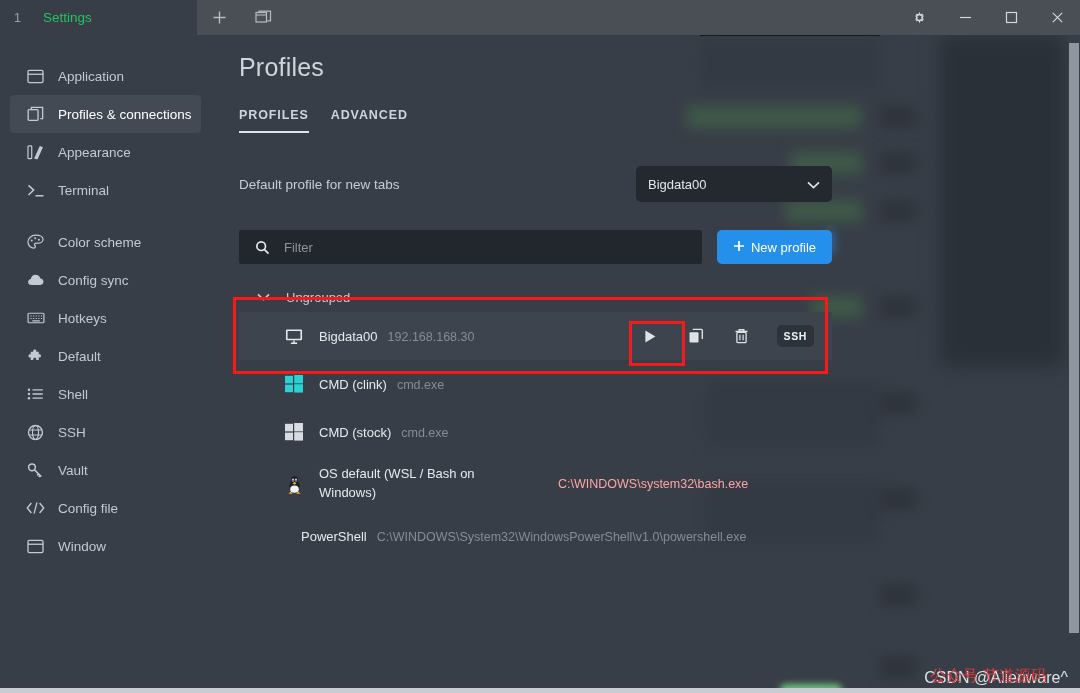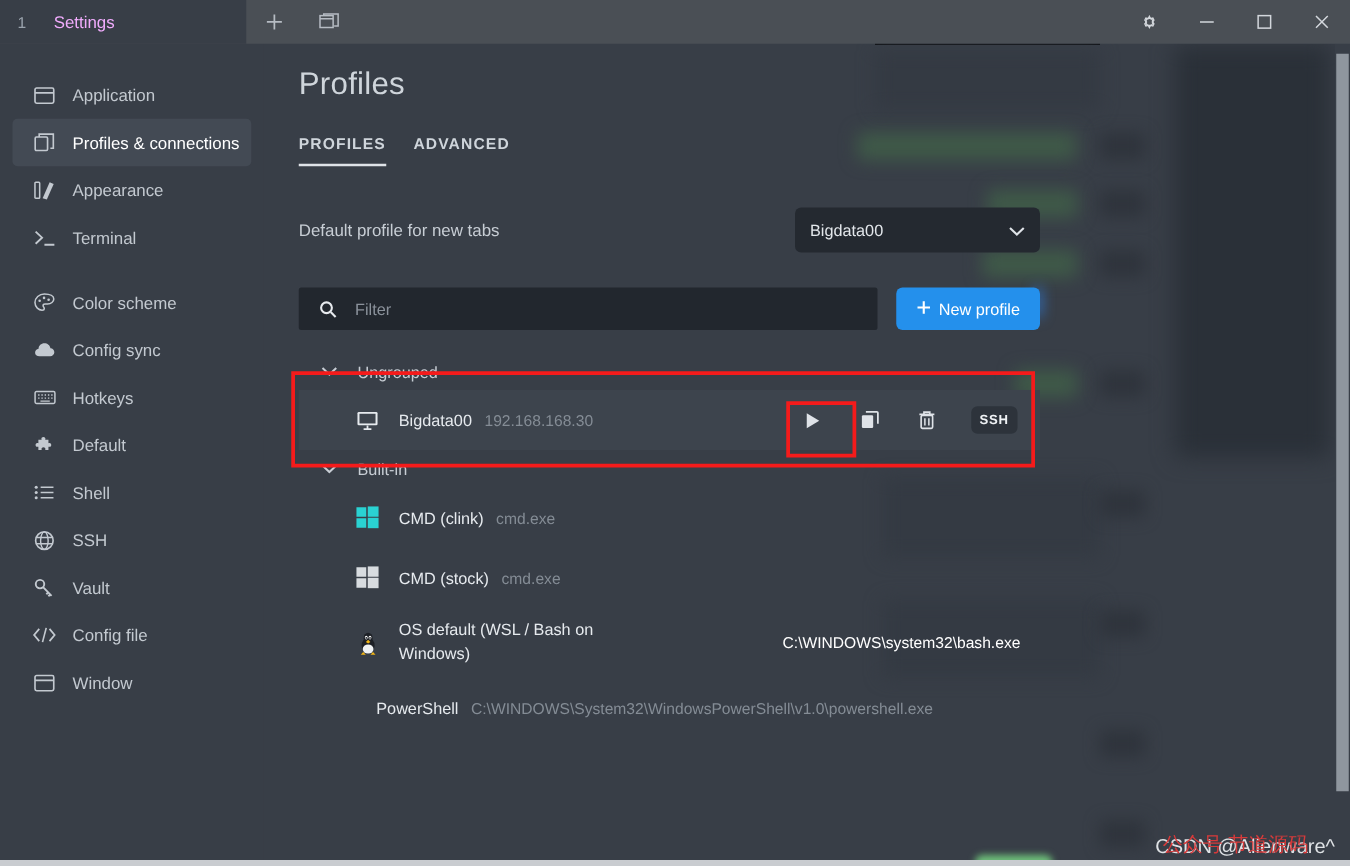--- a/index.html
+++ b/index.html
@@ -56,21 +56,21 @@
     z-index: 20;
   }
   .tab-active {
     width: 197px; height: 35px;
     background: #383e47;
     display: flex; align-items: center;
     padding-left: 14px;
     gap: 22px;
   }
   .tab-index { color: #9aa3ad; font-size: 12.5px; }
-  .tab-title { color: #f0abfc; font-size: 13.5px; text-align: right; }
+  .tab-title { color: #22c55e; font-size: 13.5px; text-align: right; }
   .tb-btn {
     width: 44px; height: 35px;
     display: flex; align-items: center; justify-content: center;
     color: #bcc2c9;
   }
   .tb-spacer { flex: 1; }
   .win-btn {
     width: 46px; height: 35px;
     display: flex; align-items: center; justify-content: center;
     color: #d3d7dc;
@@ -175,21 +175,21 @@
   .pactions { margin-left: auto; display: flex; align-items: center; gap: 24px; padding-right: 6px; }
   .pactions .act { color: #dfe3e8; display: flex; align-items: center; justify-content: center; width: 22px; height: 22px; }
   .ssh-badge {
     background: #2d333b; border-radius: 5px;
     color: #eef1f4; font-size: 10.5px; font-weight: bold; letter-spacing: .6px;
     padding: 5px 7px;
   }
 
   .multi-row { min-height: 56px; }
   .multi-left { display: flex; flex-direction: column; }
-  .multi-path { color: #ffffff; font-size: 12.5px; margin-left: 108px; text-align: center; }
+  .multi-path { color: #fca5a5; font-size: 12.5px; margin-left: 40px; text-align: center; }
 
   .ps-row { padding-left: 62px; }
 
   
   .ann {
     position: absolute;
     border: 3px solid #f51b1b;
     z-index: 30;
     pointer-events: none;
   }
@@ -518,28 +518,20 @@
                   <path d="M1.6 3.6h12.8" stroke="currentColor" stroke-width="1.5"></path>
                   <path d="M5.5 3.6V1.8h5v1.8" stroke="currentColor" stroke-width="1.4" fill="none"></path>
                   <rect x="3.1" y="4.6" width="9.8" height="11" rx="1.1" stroke="currentColor" stroke-width="1.4" fill="none"></rect>
                   <path d="M6.3 7.1v6M9.7 7.1v6" stroke="currentColor" stroke-width="1.3"></path>
                 </svg>
             </span>
             <span class="ssh-badge">SSH</span>
           </span>
         </div>
 
-        <div class="group-head">
-          <span class="chev">
-            <svg width="13" height="8" viewBox="0 0 13 8">
-                <path d="M1 1.4l5.5 5.2L12 1.4" stroke="currentColor" stroke-width="1.6" fill="none"></path>
-              </svg>
-          </span>
-          <span>Built-in</span>
-        </div>
 
         <div class="prow">
           <span class="picon">
             <svg width="18" height="18" viewBox="0 0 18 18">
                 <rect x="0" y="0.8" width="8" height="7.6" fill="#2ad2d2"></rect>
                 <rect x="9.2" y="0" width="8.8" height="8.4" fill="#2ad2d2"></rect>
                 <rect x="0" y="9.6" width="8" height="7.6" fill="#2ad2d2"></rect>
                 <rect x="9.2" y="9.2" width="8.8" height="8.4" fill="#2ad2d2"></rect>
               </svg>
           </span>

